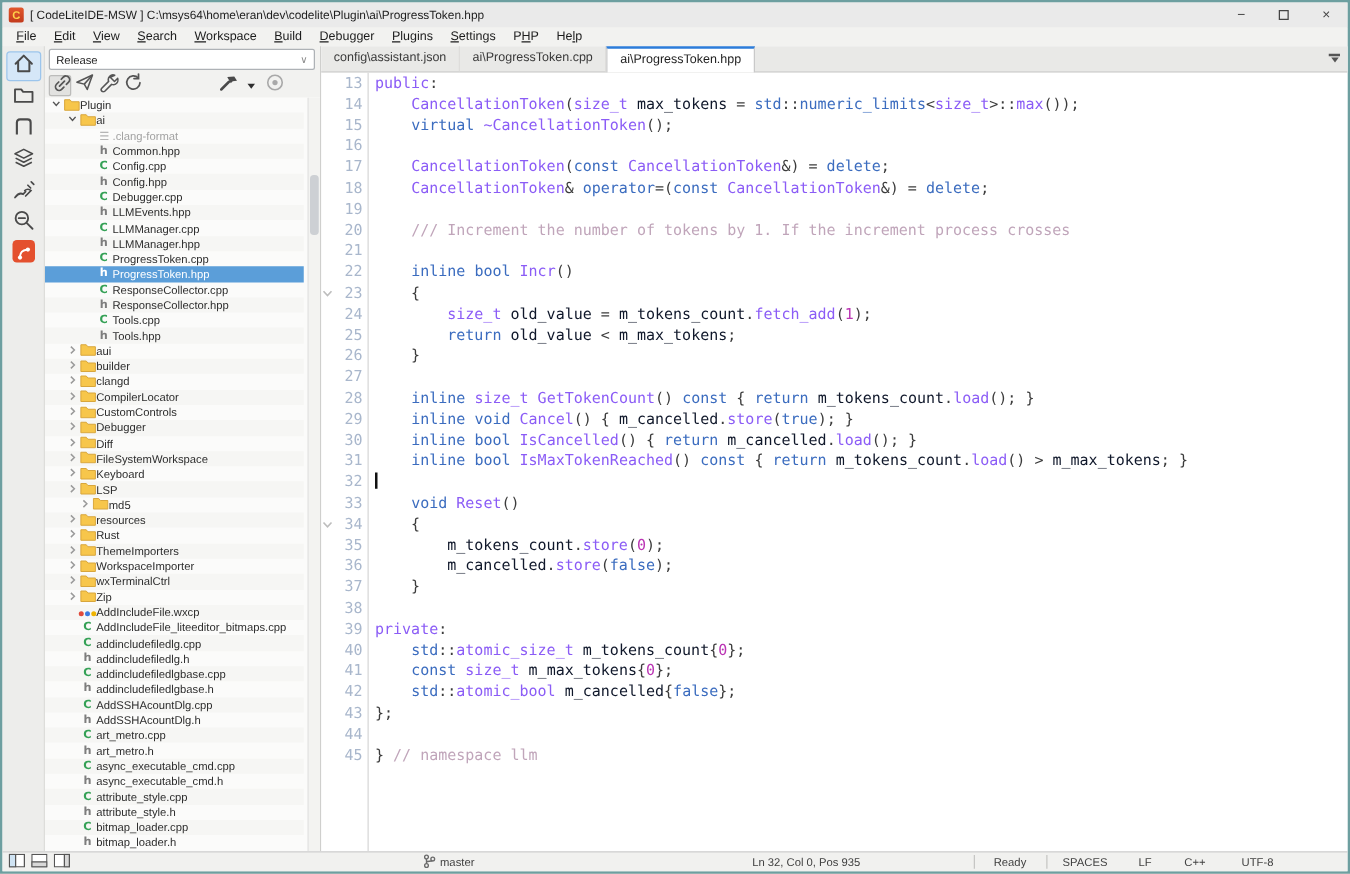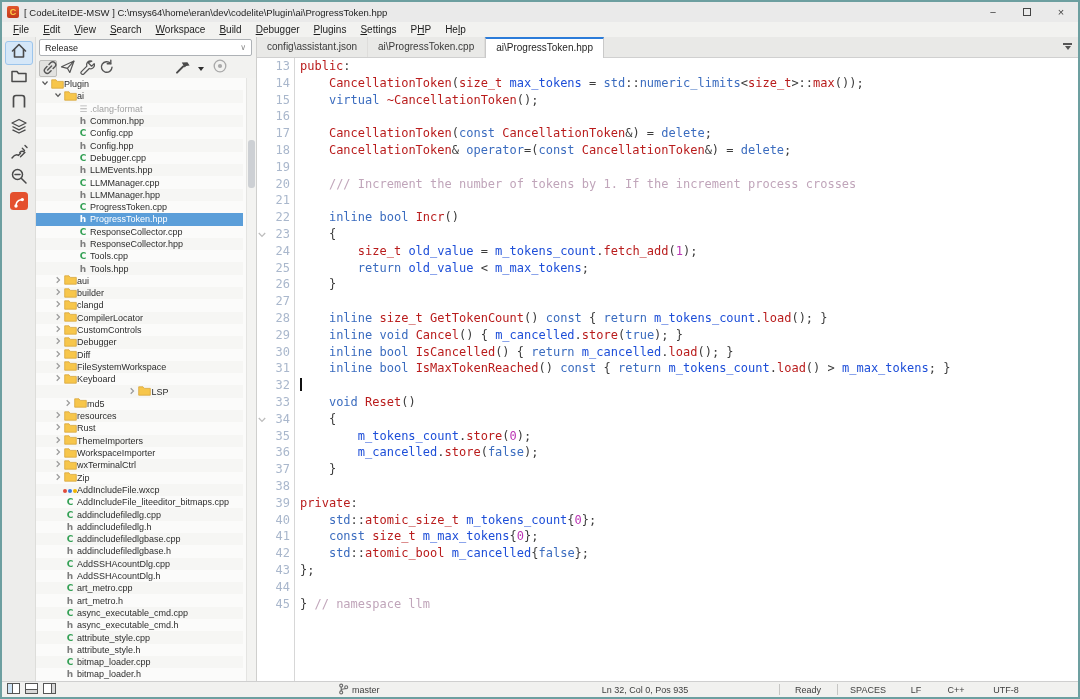--- a/index.html
+++ b/index.html
@@ -72,22 +72,22 @@
   .tab-overflow .tri { width:0; height:0; border:3.5px solid transparent; border-top:4.5px solid #555; margin:0 auto; }
 
   .code { flex:1 1 auto; position:relative; overflow:hidden; font-family:"DejaVu Sans Mono", monospace; font-size:12px; }
   .code-sep { position:absolute; left:37px; top:0; bottom:0; width:1px; background:#d7d7d7; }
   .code-row { display:flex; height:16.8px; line-height:16.8px; }
   .fold { width:10px; text-align:center; flex:0 0 auto; }
   .fold svg { margin-top:6px; }
   .lnum { width:23px; text-align:right; color:#a9b7cc; flex:0 0 auto; font-size:12px; }
   .codeline { white-space:pre; padding-left:10px; color:#3c3c3c; }
   .cm-k { color:#3b6cbf; }
-  .cm-t { color:#b91c1c;text-align:center; }
-  .cm-v { color:#1d4ed8; }
+  .cm-t { color:#8b5cf6;text-align:center; }
+  .cm-v { color:#0f172a; }
   .cm-n { color:#bb35b4; }
   .cm-c { color:#c0a5ba; }
   .cm-p { color:#3c3c3c; }
   .caret { display:inline-block; width:0; height:13px; border-left:2px solid #111; vertical-align:-2px; }
 
   
   .statusbar { height:16px; background:#f1f1ef; border-top:1px solid #cfcfcf; position:relative;
                font-size:9px; color:#3f3f3f; flex:0 0 auto; }
   .sb-abs { position:absolute; top:0; height:100%; display:flex; align-items:center; }
   .sb-center { justify-content:center; }
@@ -474,21 +474,21 @@
                     <path d="M2.7 1.3 L5.5 4 L2.7 6.7" fill="none" stroke="#9a9a9a" stroke-width="1.2"></path>
                   </svg></span>
               </span>
               <span class="t-icon">
                 <span><svg width="13" height="11" viewBox="0 0 13 11" xmlns="http://www.w3.org/2000/svg">
                     <path d="M0.7 1.8 H5 L6.3 3.4 H12.3 V10.2 H0.7 Z" fill="#f7c64b" stroke="#d8a63c" stroke-width="0.8" stroke-linejoin="round"></path>
                   </svg></span>
               </span>
               <span class="t-label">Keyboard</span>
             </div>
-            <div class="tree-row" style="padding-left: 17px; justify-content: center;">
+            <div class="tree-row" style="padding-left: 17px;">
               <span class="arrow-slot">
                 <span><svg width="8" height="8" viewBox="0 0 8 8" xmlns="http://www.w3.org/2000/svg">
                     <path d="M2.7 1.3 L5.5 4 L2.7 6.7" fill="none" stroke="#9a9a9a" stroke-width="1.2"></path>
                   </svg></span>
               </span>
               <span class="t-icon">
                 <span><svg width="13" height="11" viewBox="0 0 13 11" xmlns="http://www.w3.org/2000/svg">
                     <path d="M0.7 1.8 H5 L6.3 3.4 H12.3 V10.2 H0.7 Z" fill="#f7c64b" stroke="#d8a63c" stroke-width="0.8" stroke-linejoin="round"></path>
                   </svg></span>
               </span>

